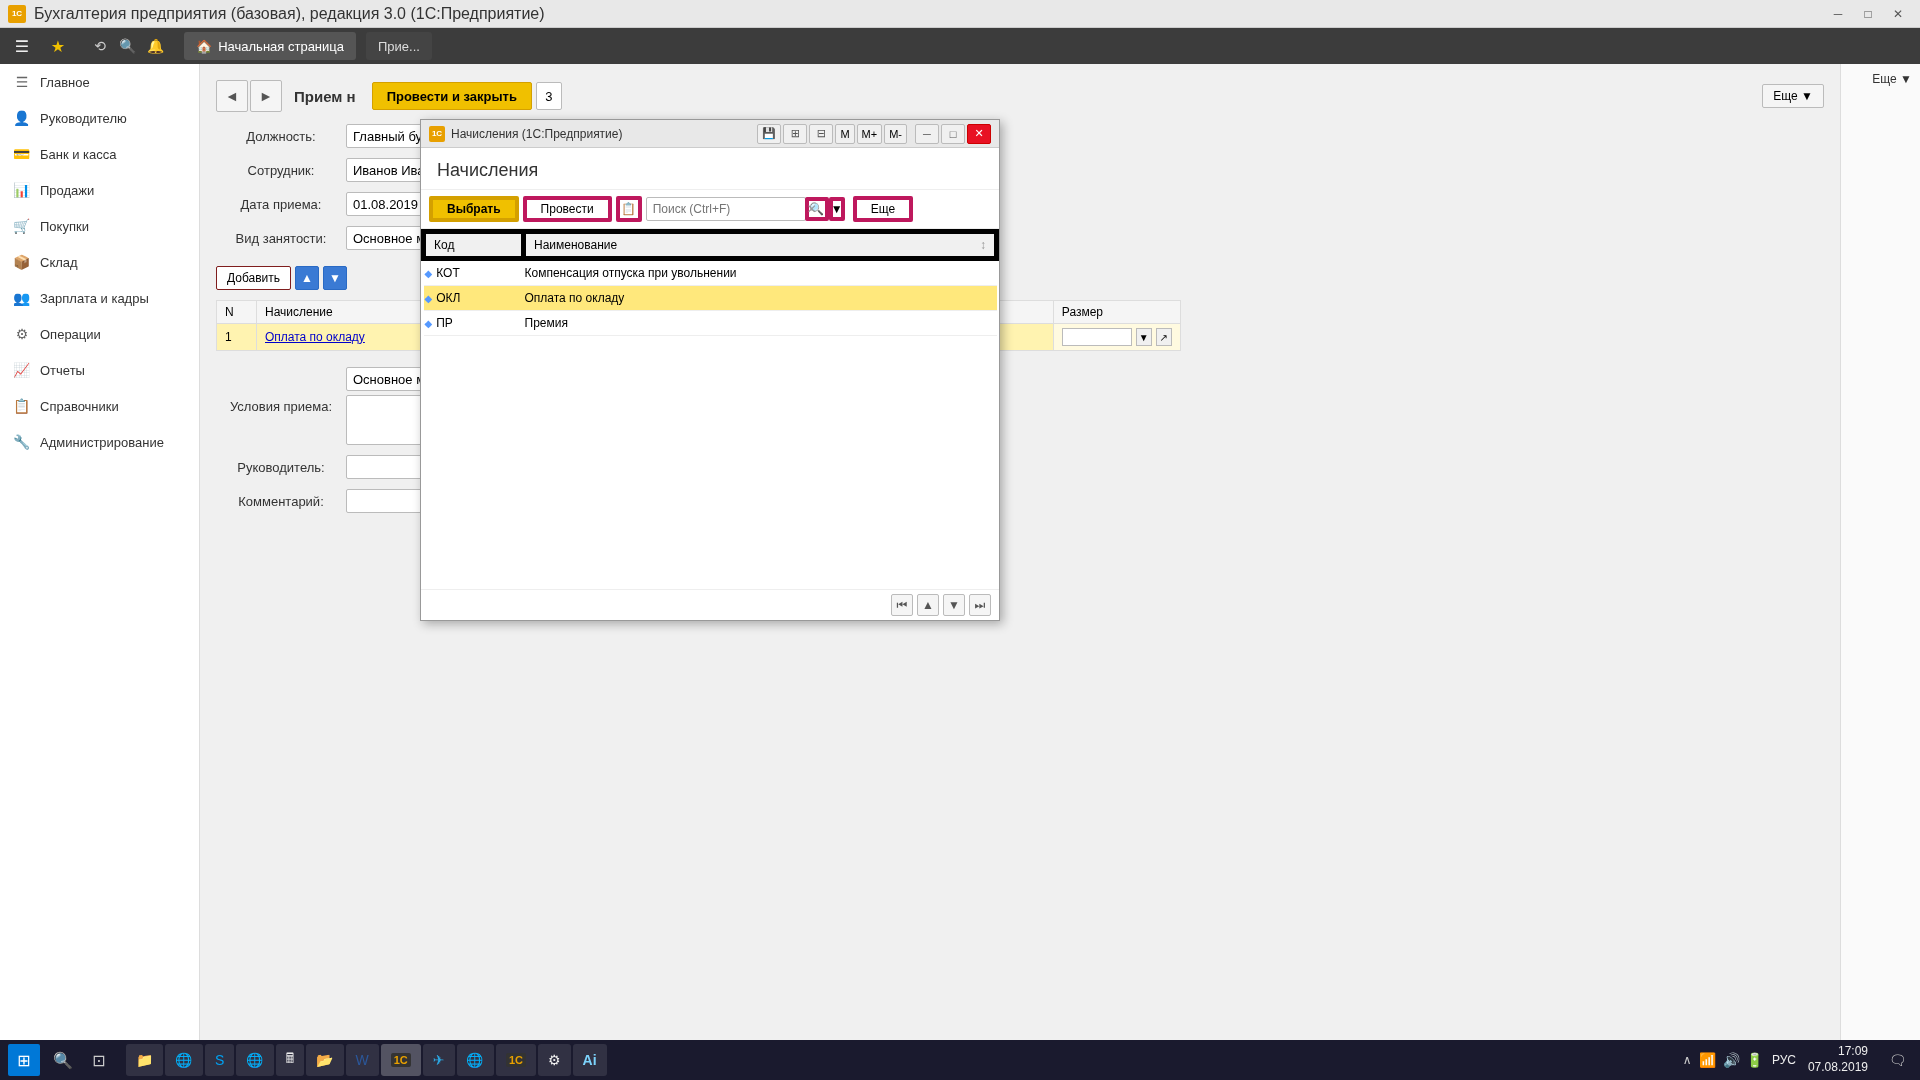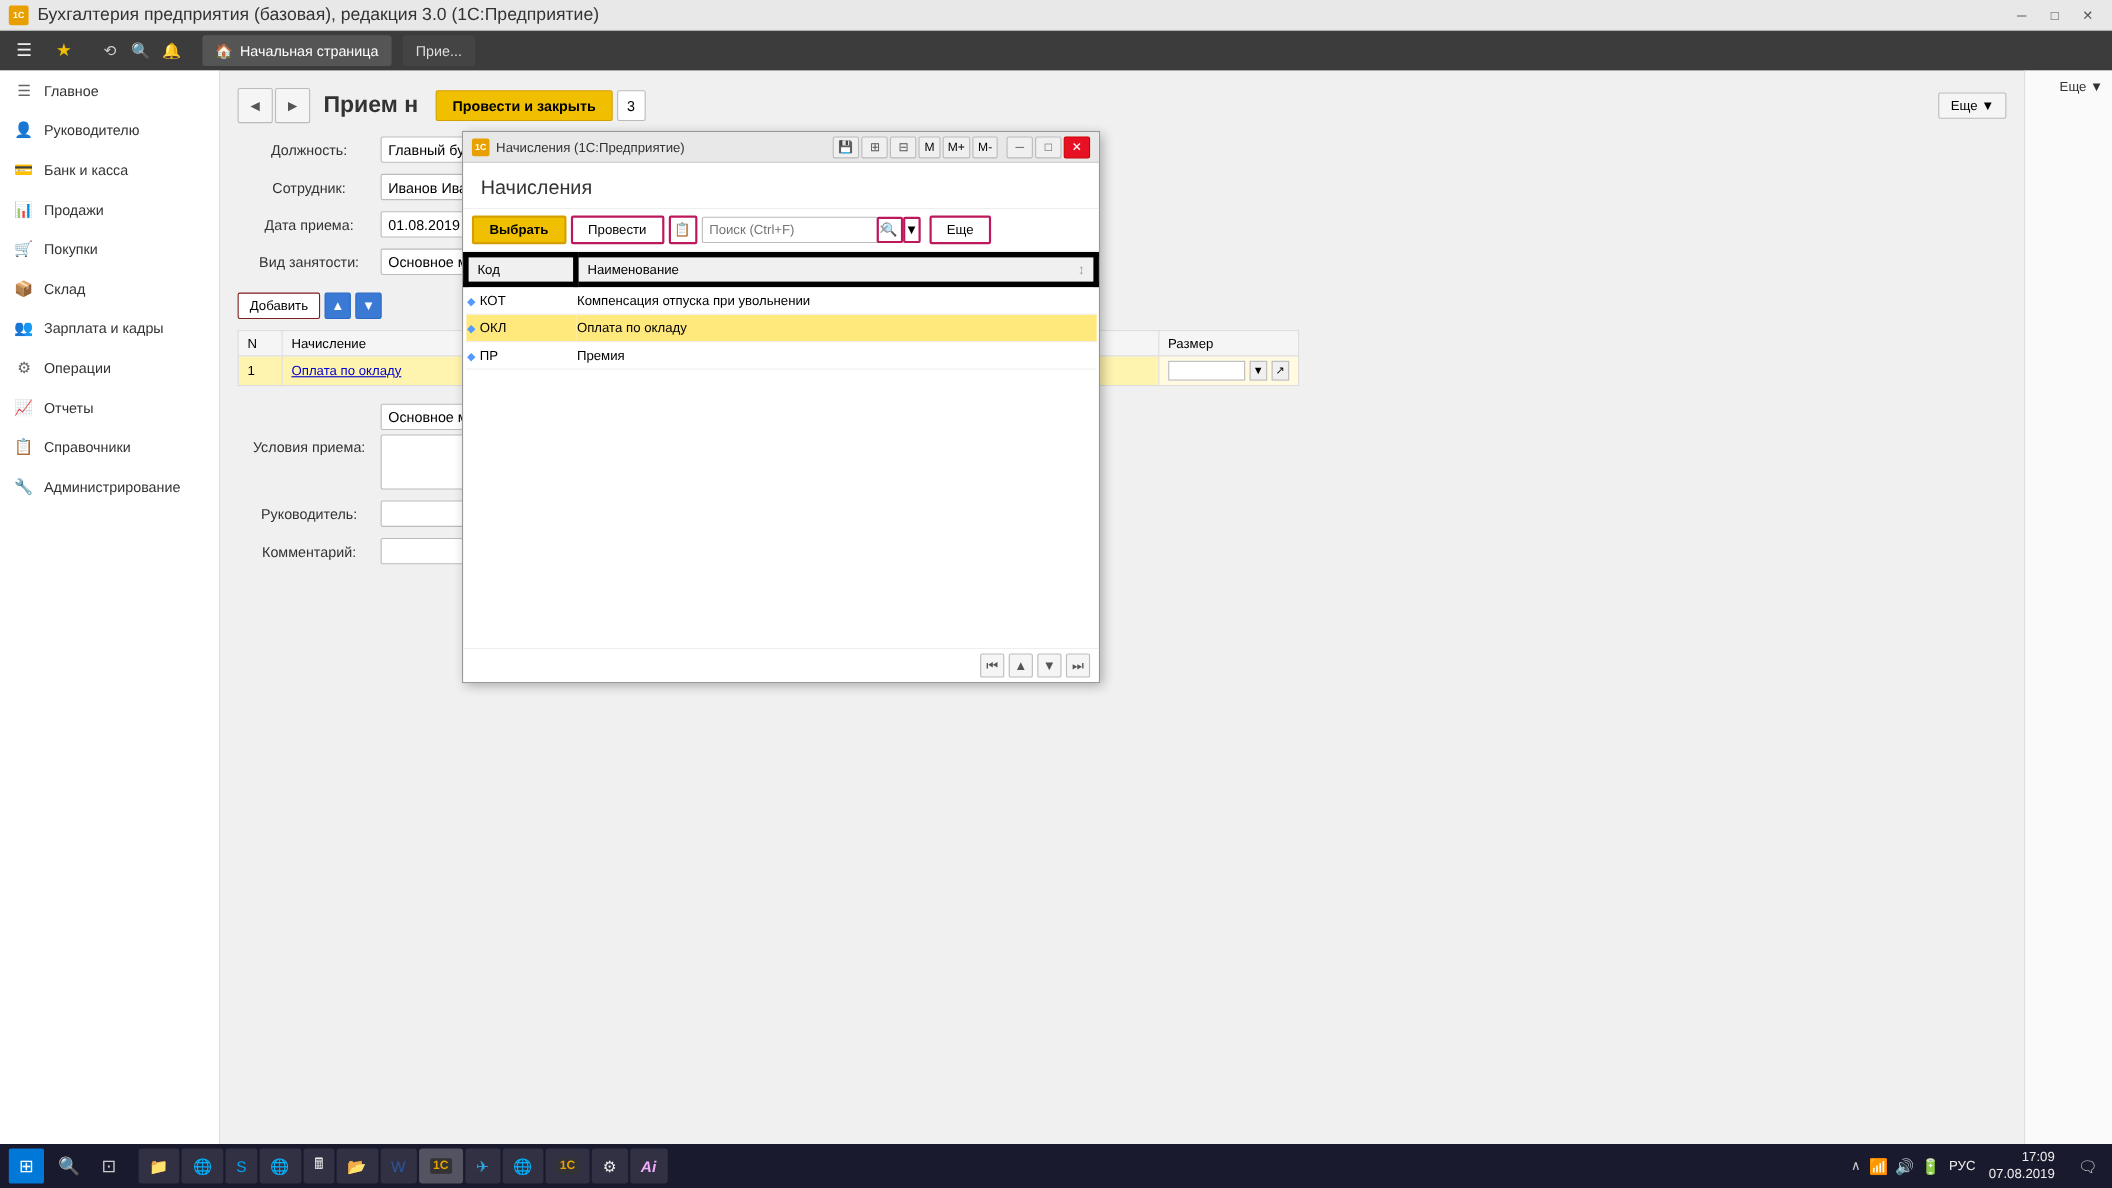--- a/index.html
+++ b/index.html
@@ -48,35 +48,35 @@
     
     .dialog-overlay { position: absolute; top: 0; left: 0; width: 100%; height: 100%; z-index: 100; }
     .dialog { position: absolute; top: 55px; left: 220px; width: 580px; background: #fff; border: 1px solid #999; box-shadow: 3px 3px 10px rgba(0,0,0,0.3); display: flex; flex-direction: column; }
     .dialog-title-bar { height: 28px; background: #e8e8e8; border-bottom: 1px solid #ccc; display: flex; align-items: center; padding: 0 8px; gap: 6px; }
     .dialog-icon { width: 16px; height: 16px; background: #e8a000; border-radius: 2px; display: flex; align-items: center; justify-content: center; color: white; font-size: 9px; font-weight: bold; }
     .dialog-title-text { font-size: 12px; color: #333; flex: 1; }
     .dialog-controls { display: flex; gap: 2px; }
     .dialog-btn-sm { width: 24px; height: 20px; display: flex; align-items: center; justify-content: center; color: #555; font-size: 11px; cursor: pointer; border-radius: 2px; border: 1px solid #bbb; background: #f0f0f0; }
     .dialog-header { padding: 12px 16px 8px; font-size: 18px; font-weight: normal; color: #333; border-bottom: 1px solid #eee; }
     .dialog-toolbar { padding: 6px 8px; display: flex; align-items: center; gap: 4px; border-bottom: 1px solid #eee; }
-    .dialog-action-btn { height: 26px; padding: 0 14px; border: 2px solid #be185d; border-radius: 2px; font-size: 12px; cursor: pointer; background: #fff; }
+    .dialog-action-btn { height: 26px; padding: 0 14px; border: 4px solid #be185d; border-radius: 2px; font-size: 12px; cursor: pointer; background: #fff; }
     .dialog-action-btn.primary { background: #f0c000; border-color: #d4a000; font-weight: bold; }
     .dialog-search { height: 24px; border: 1px solid #bbb; border-radius: 2px; padding: 0 24px 0 6px; font-size: 12px; width: 160px; }
     .search-wrapper { position: relative; display: flex; align-items: center; }
     .search-clear { position: absolute; right: 24px; color: #999; cursor: pointer; font-size: 12px; }
     .dialog-table-area { flex: 1; overflow: auto; min-height: 360px; }
     .dialog-table { width: 100%; border-collapse: collapse; }
     .dialog-table th { background: #f0f0f0; border: 5px solid #000000; padding: 4px 8px; font-size: 12px; text-align: left; font-weight: normal; }
     .dialog-table td { border-bottom: 1px solid #eee; padding: 5px 1px; font-size: 12px; }
     .dialog-table tr.selected td { background: #ffe87c; }
     .row-icon { color: #5599ff; font-size: 10px; margin-right: 4px; }
     .dialog-footer { padding: 4px 8px; border-top: 1px solid #eee; display: flex; justify-content: flex-end; gap: 4px; }
     .nav-btn { width: 22px; height: 22px; border: 1px solid #bbb; border-radius: 2px; display: flex; align-items: center; justify-content: center; cursor: pointer; background: #f5f5f5; color: #555; font-size: 12px; }
     .top-nav-btn { width: 32px; height: 32px; border: 1px solid #bbb; border-radius: 2px; display: flex; align-items: center; justify-content: center; cursor: pointer; background: #f5f5f5; color: #555; font-size: 14px; }
-    .page-heading { font-size: 21px; font-weight: bold; color: #333; margin-left: 8px; }
+    .page-heading { font-size: 15px; font-weight: bold; color: #333; margin-left: 8px; }
     .more-btn { margin-left: auto; padding: 4px 10px; background: #f5f5f5; border: 1px solid #bbb; border-radius: 2px; cursor: pointer; font-size: 12px; display: flex; align-items: center; gap: 3px; }
 
     
     .section-toolbar { padding: 6px 0; display: flex; gap: 4px; align-items: center; margin-bottom: 4px; }
     .section-btn { height: 24px; padding: 0 10px; border: 1px solid #7f1d1d; border-radius: 2px; font-size: 12px; cursor: pointer; background: #fff; }
     .move-btn { width: 24px; height: 24px; border: 1px solid #bbb; border-radius: 2px; display: flex; align-items: center; justify-content: center; cursor: pointer; background: #fff; font-size: 12px; color: #555; }
 
     
     .app-menu { height: 36px; background: #3c3c3c; display: flex; align-items: center; padding: 0 8px; gap: 8px; }
     .app-menu-btn { width: 28px; height: 28px; display: flex; align-items: center; justify-content: center; cursor: pointer; color: #eee; font-size: 16px; }
@@ -378,21 +378,21 @@
     <div class="taskbar-app">
       <span style="font-size:14px;">🌐</span>
     </div>
     <div class="taskbar-app">
       <span style="font-size:11px; color:#e8a000; background:#333; border-radius:2px; padding:1px 3px; font-weight:bold;">1С</span>
     </div>
     <div class="taskbar-app">
       <span style="font-size:14px;">⚙</span>
     </div>
     <div class="taskbar-app">
-      <span style="font-size:14px; font-style:italic; font-weight:bold; color:#f0abfc;">Ai</span>
+      <span style="font-size:14px; font-weight:bold; color:#7dd3fc;">Ai</span>
     </div>
   </div>
 
   <div class="taskbar-tray">
     <div style="color:#ccc; font-size:12px; cursor:pointer;">∧</div>
     <div style="display:flex; gap:6px; align-items:center;">
       <span style="color:#ccc; font-size:14px; cursor:pointer;">📶</span>
       <span style="color:#ccc; font-size:14px; cursor:pointer;">🔊</span>
       <span style="color:#ccc; font-size:14px; cursor:pointer;">🔋</span>
     </div>

